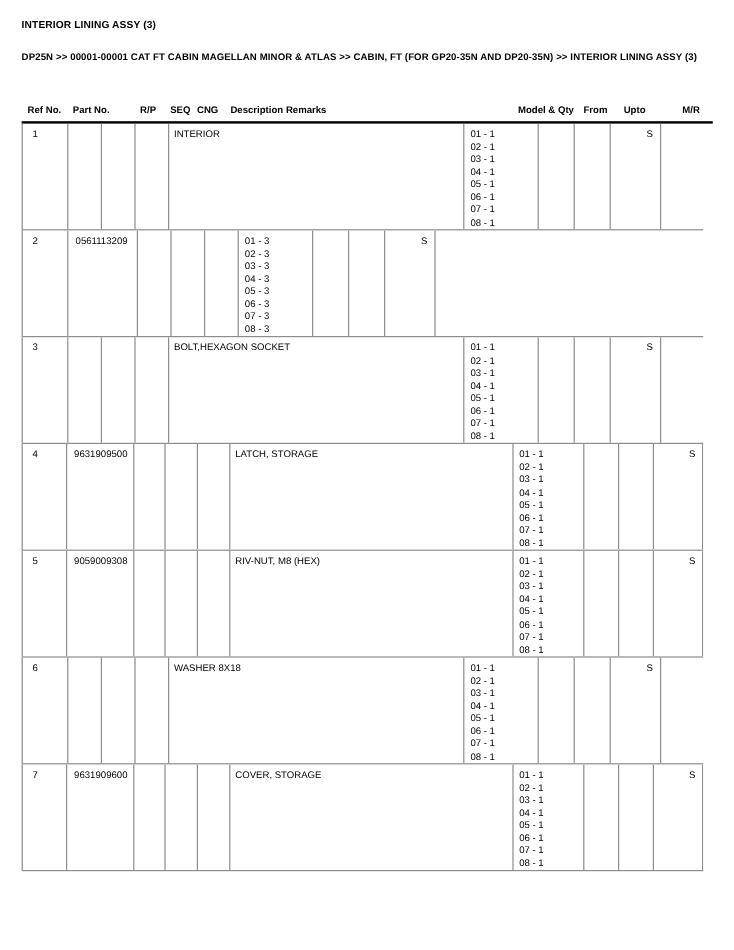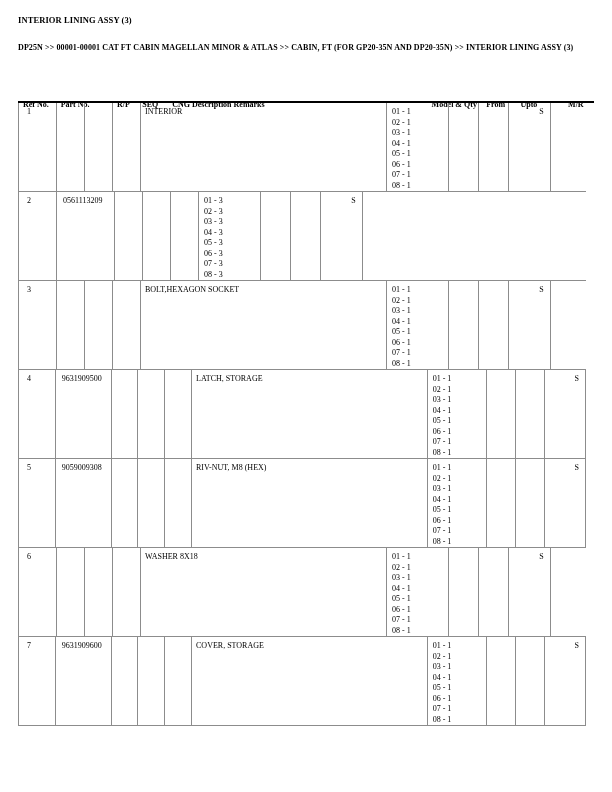--- a/index.html
+++ b/index.html
@@ -2,21 +2,21 @@
 <html><head>
 <meta charset="utf-8">
 <style>
   html, body { margin: 0; padding: 0; background: #ffffff; }
   .page {
     position: relative;
     width: 612px;
     height: 792px;
     background: #ffffff;
     color: #000000;
-    font-family: Liberation Serif, serif;
+    font-family: Liberation Sans, sans-serif;
     overflow: hidden;
   }
   .title {
     position: absolute;
     top: 15px;
     left: 18px;
     width: 570px;
     font-size: 8.5px;
     font-weight: bold;
     letter-spacing: 0.1px;
@@ -26,21 +26,21 @@
     top: 42px;
     left: 18px;
     width: 570px;
     font-size: 8px;
     font-weight: bold;
     line-height: 11.5px;
     letter-spacing: 0.1px;
   }
   .thead {
     position: absolute;
-    top: 100px;
+    top: 87px;
     left: 18px;
     width: 567px;
     display: flex;
     font-size: 8px;
     font-weight: bold;
   }
   .th {
     box-sizing: border-box;
     border-right: 1px solid transparent;
     white-space: nowrap;
@@ -73,21 +73,21 @@
     padding-top: 4px;
     font-size: 8px;
     line-height: 10.5px;
     overflow: hidden;
   }
   
   .c-ref   { width: 38px;  padding-left: 8px; }
   .c-part  { width: 58px;  padding-left: 6px; }
   .c-rp    { width: 28px;  text-align: center; }
   .c-seq   { width: 28px;  text-align: center; }
-  .c-cng   { width: 28px;  text-align: right; }
+  .c-cng   { width: 28px;  text-align: left; }
   .c-desc  { width: 246px; padding-left: 4px; }
   .c-model { width: 62px;  padding-left: 5px; white-space: pre-line; }
   .c-from  { width: 30px;  text-align: left; }
   .c-upto  { width: 30px;  text-align: center; }
   .c-mr    { width: 18px;  text-align: center; margin-left: 24px; }
   
   .thead .c-ref  { padding-left: 4px; }
   .thead .c-part { padding-left: 6px; }
   .thead .c-desc { padding-left: 1px; }
   .thead .c-model{ padding-left: 5px; }

